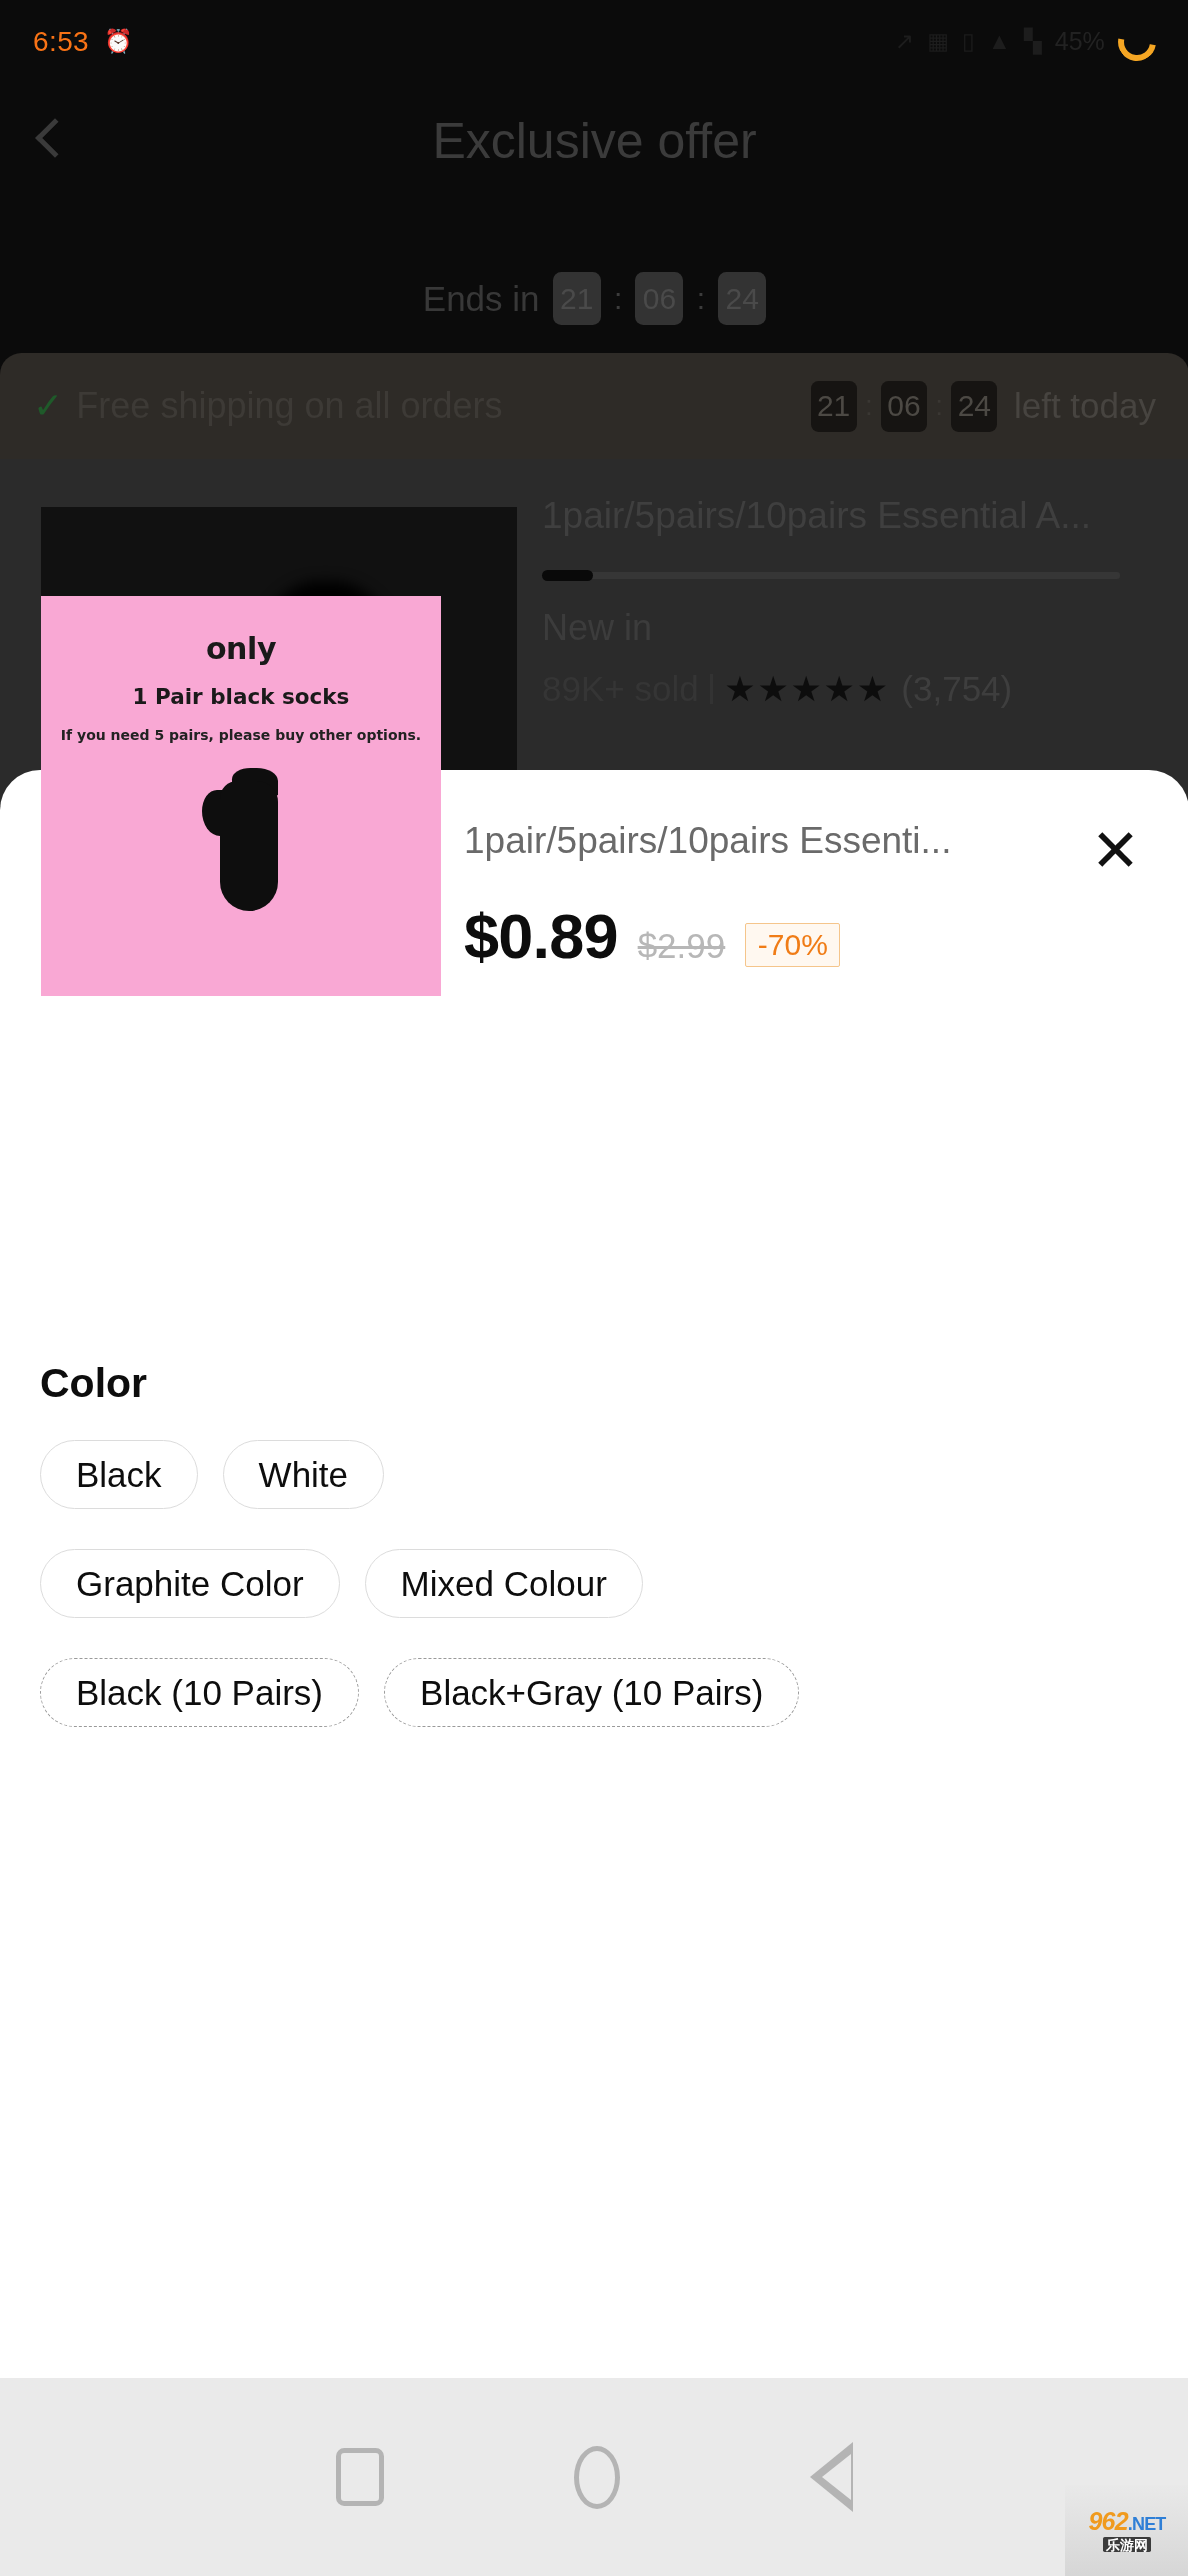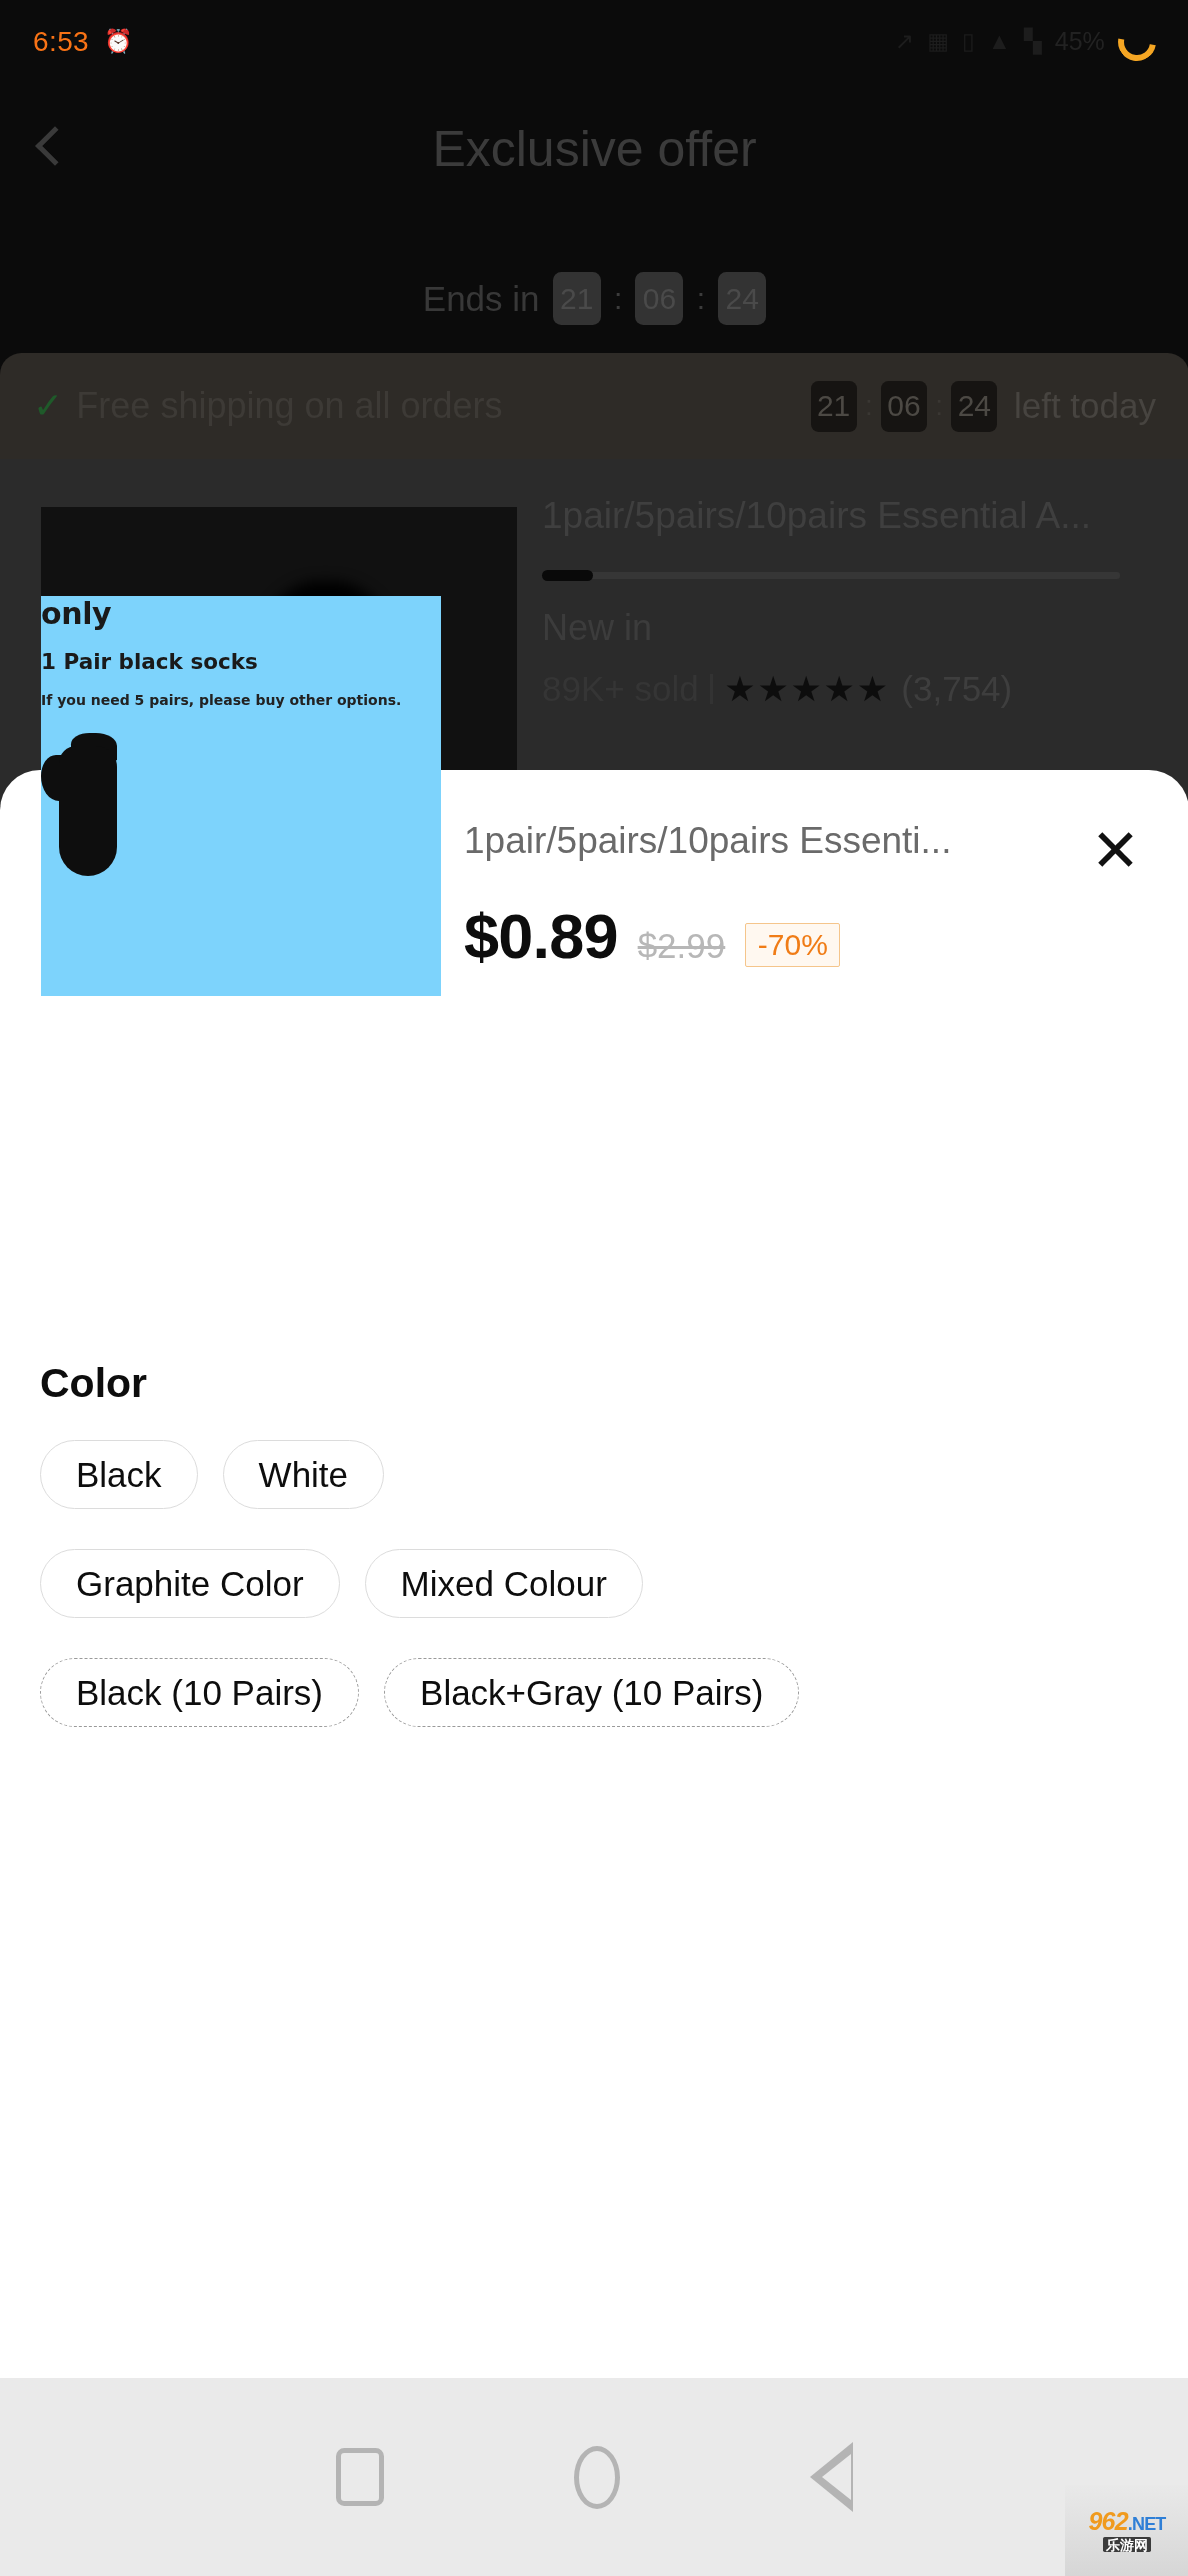--- a/index.html
+++ b/index.html
@@ -29,21 +29,21 @@
   #sb-right { margin-left:auto; display:flex; align-items:center; gap:13.2px; }
   .sb-ico { color:#1d1d1d; font-size:23px; line-height:1; display:block; }
   #sb-battpct { color:#222; font-size:25px; }
   #sb-spinner {
     width:38px; height:38px; border-radius:50%;
     border:6.6px solid #f5a623; border-right-color:transparent; border-top-color:transparent;
     transform:rotate(-35deg);
   }
 
   
-  #appbar { position:absolute; left:0; top:120px; width:1189px; height:97px; }
+  #appbar { position:absolute; left:0; top:112px; width:1189px; height:97px; }
   #back-chevron {
     position:absolute; left:41px; top:11.6px;
     width:28px; height:28px;
     border-left:5px solid #3a3a3a; border-bottom:5px solid #3a3a3a;
     transform:rotate(45deg);
   }
   #appbar-title {
     position:absolute; left:0; top:0; width:1189px; text-align:center;
     font-size:50px; color:#3b3b3b; font-weight:400;
   }
@@ -135,22 +135,23 @@
   #price-was { font-size:35px; color:#b7b7b7; text-decoration:line-through; }
   #price-badge {
     font-size:30px; color:#f07c16; border:1.7px solid #f5c58b;
     background:#fff8f0; border-radius:2px; padding:4.1px 11.6px;
     position:relative; top:-3.3px;
   }
 
   
   #float-img {
     position:absolute; left:41px; top:596px; width:400px; height:400px;
-    background:#7dd3fc; z-index:30;
-    display:flex; flex-direction:column; align-items:flex-start;
+    background:#f9a8d4; z-index:30;
+    display:flex; flex-direction:column; align-items:center;
+    padding-top:35px;
     font-family:"DejaVu Sans", sans-serif;
   }
   #fi-only { font-size:30px; font-weight:700; color:#1a1a1a; letter-spacing:-0.4px; }
   #fi-sub { margin-top:18px; font-size:21.5px; font-weight:700; color:#1a1a1a; }
   #fi-note { margin-top:18px; font-size:14px; font-weight:700; color:#222; }
   #fi-sock {
     margin-top:21.5px; width:79px; height:147px; position:relative;
   }
   #fi-sock .sock-body {
     position:absolute; left:18px; top:16.5px; width:58px; height:130px;

